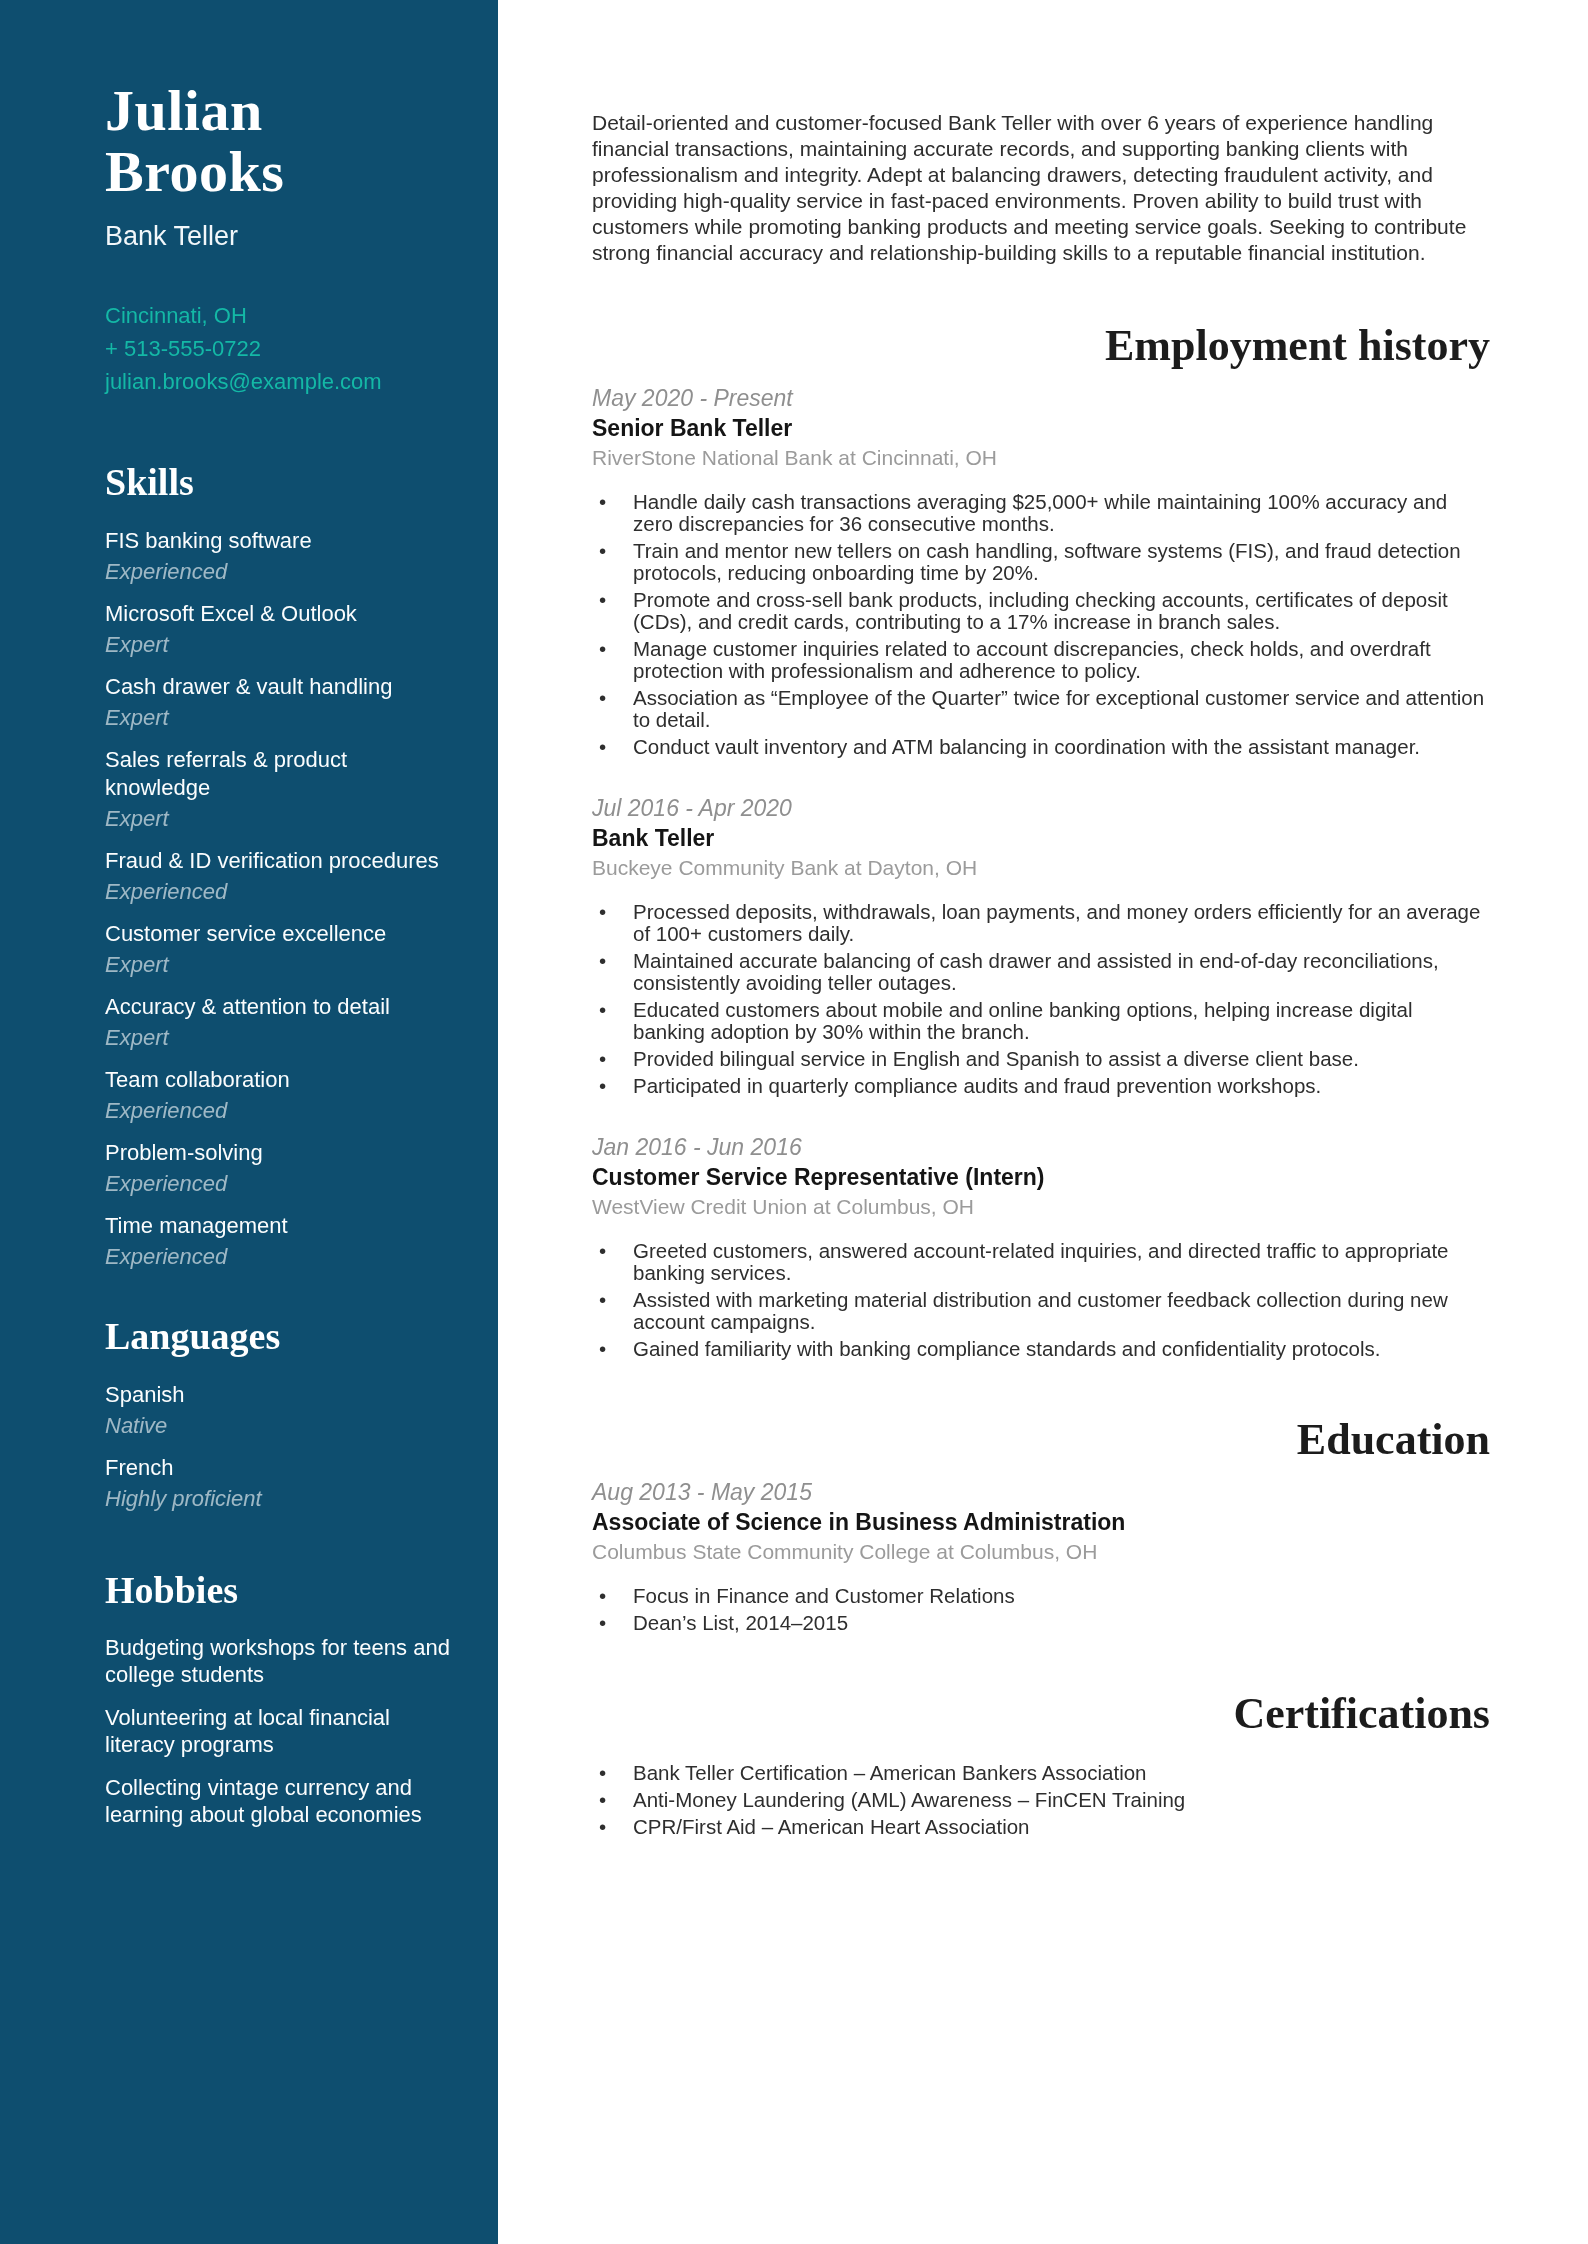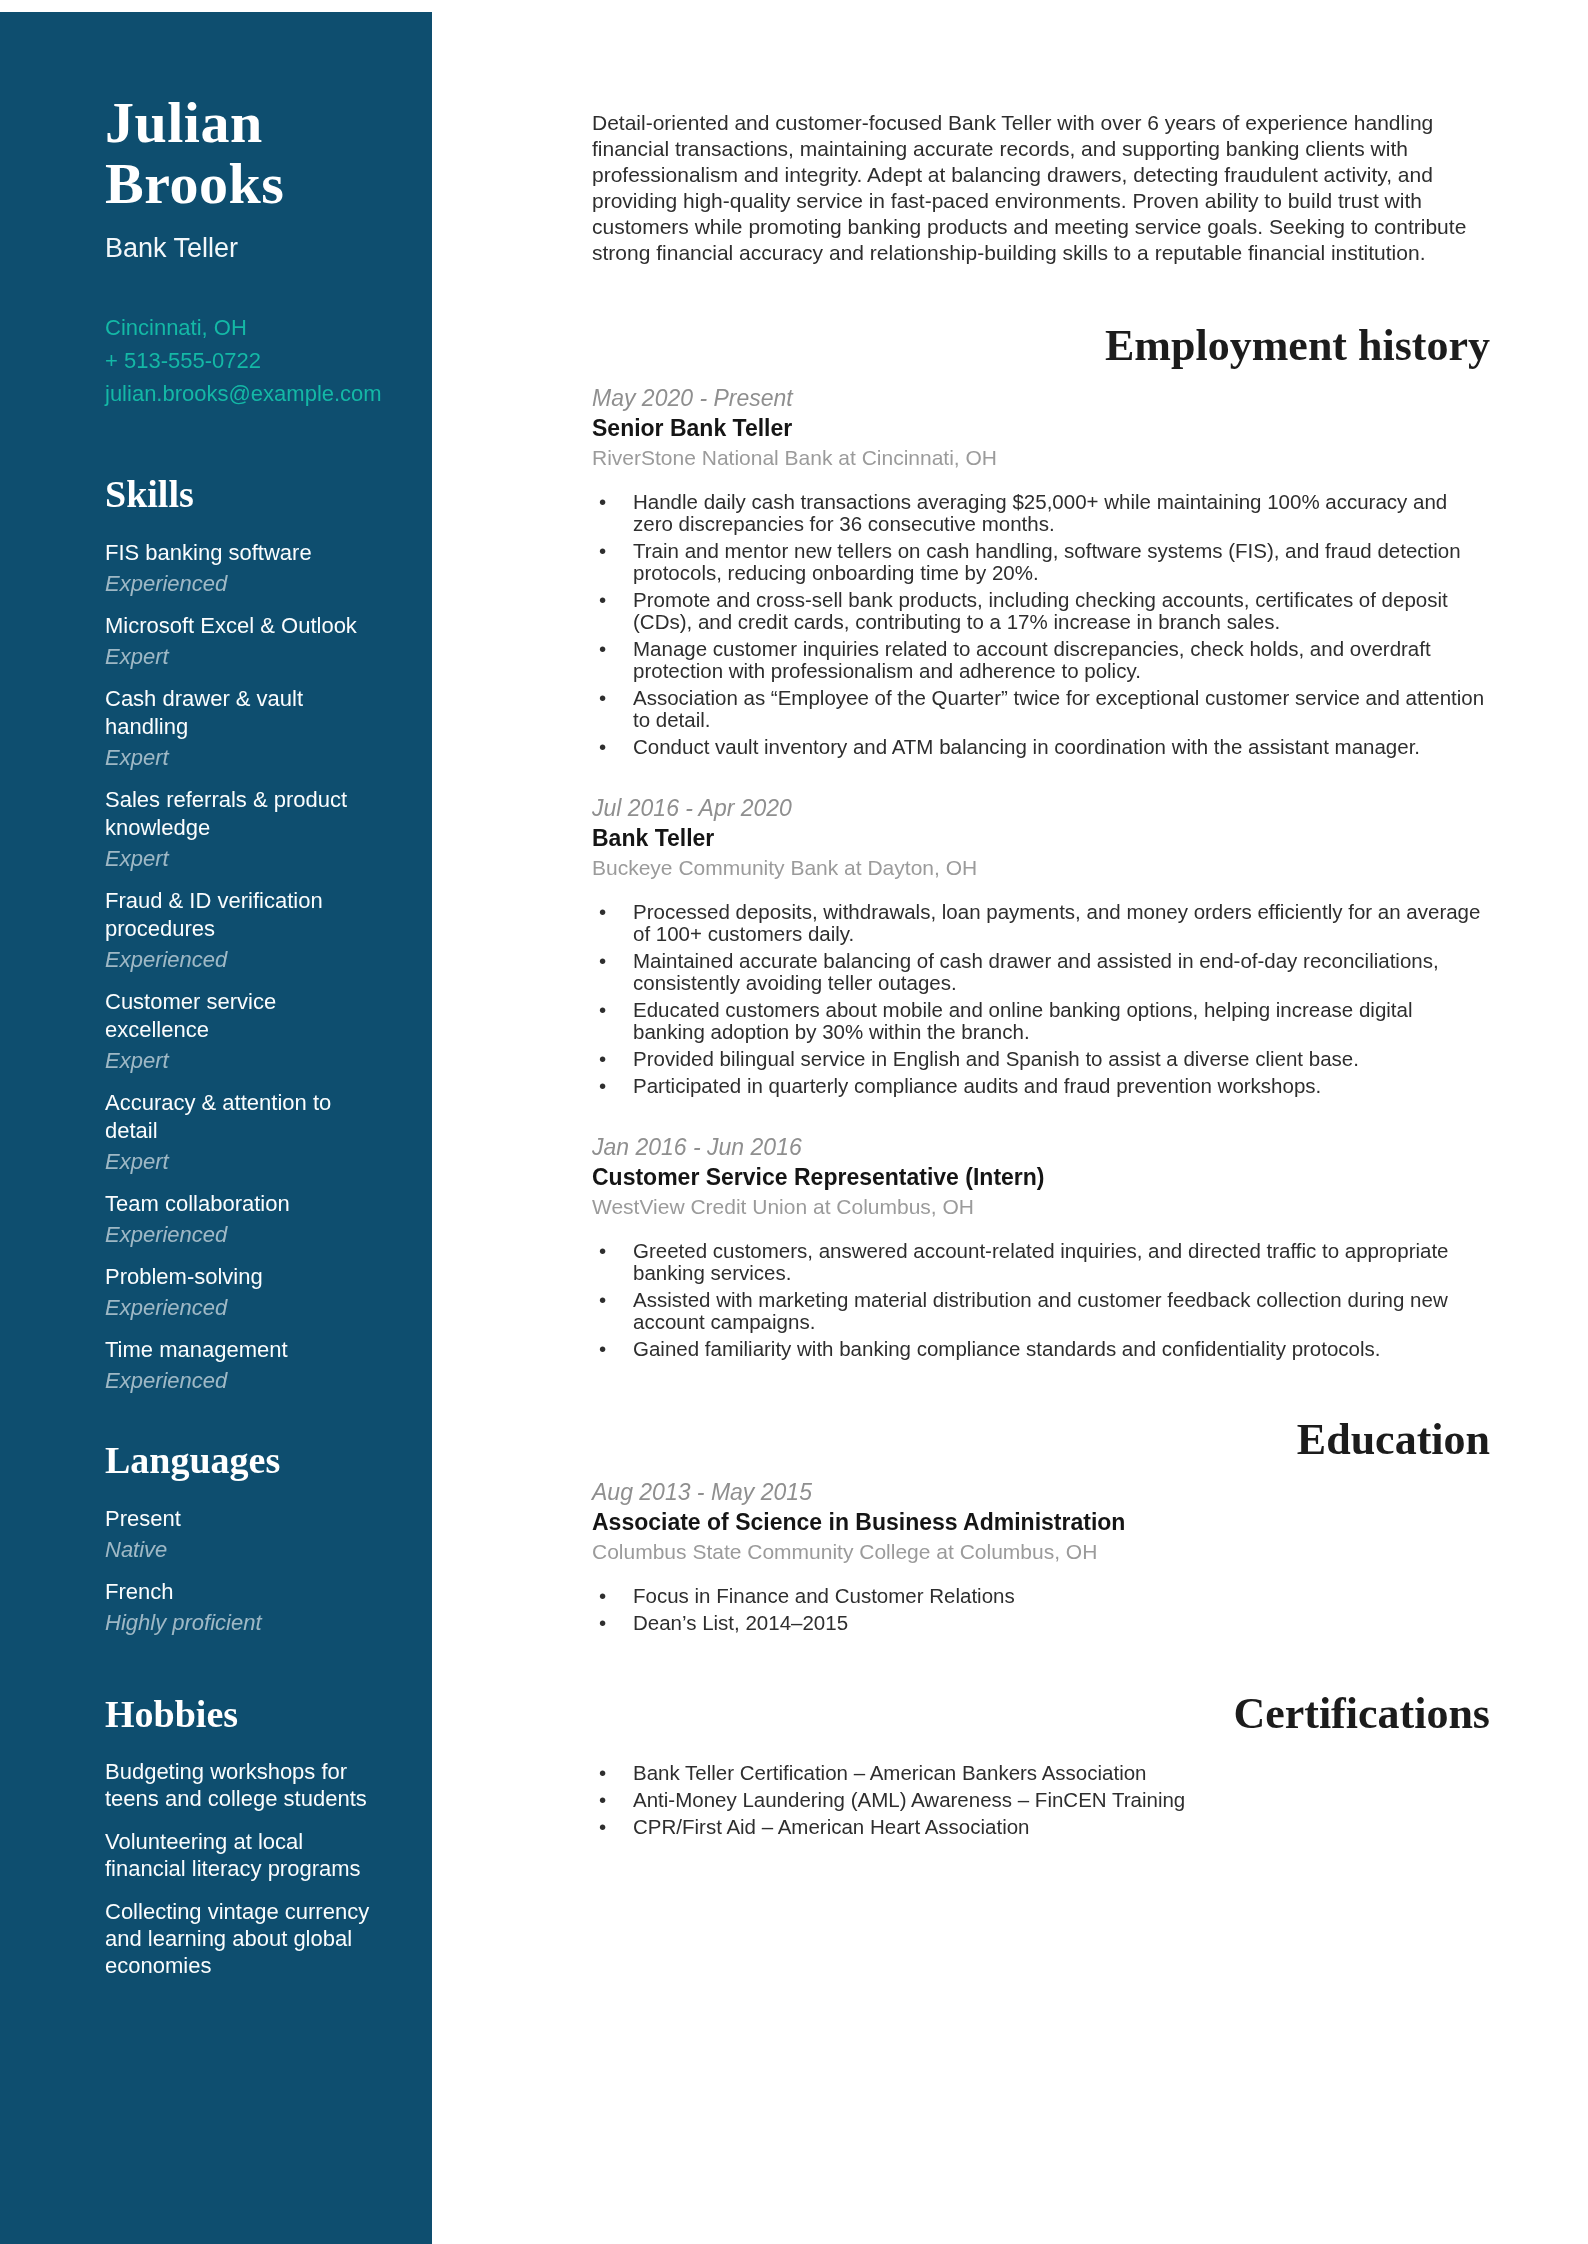--- a/index.html
+++ b/index.html
@@ -6,22 +6,22 @@
   html, body { background: #ffffff; }
   body {
     width: 1588px; height: 2244px;
     position: relative;
     font-family: "Liberation Sans", sans-serif;
     overflow: hidden;
   }
 
   
   .sidebar {
-    position: absolute; left: 0; top: 12px; bottom: 0;
-    width: 432px;
+    position: absolute; left: 0; top: 0; bottom: 0;
+    width: 498px;
     background: #0e4e6f;
     color: #ffffff;
     padding: 80px 48px 40px 105px;
   }
   .name {
     font-family: "Liberation Serif", "DejaVu Serif", serif;
     font-weight: 700;
     font-size: 58px;
     line-height: 1.06;
     color: #ffffff;
@@ -200,21 +200,21 @@
 
   <div class="skill">
     <div class="skill-name">Time management</div>
     <div class="skill-level">Experienced</div>
   </div>
 </div>
 
   <h2 class="side-heading languages-h">Languages</h2>
   <div class="skill-list">
   <div class="skill">
-    <div class="skill-name">Present</div>
+    <div class="skill-name">Spanish</div>
     <div class="skill-level">Native</div>
   </div>
 
   <div class="skill">
     <div class="skill-name">French</div>
     <div class="skill-level">Highly proficient</div>
   </div>
 </div>
 
   <h2 class="side-heading hobbies-h">Hobbies</h2>

